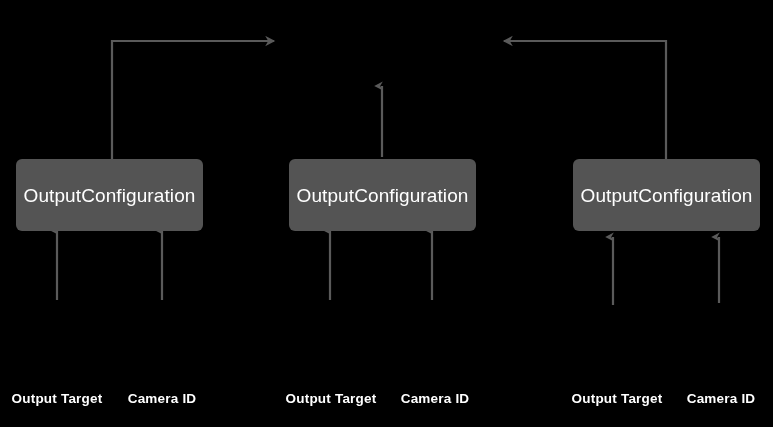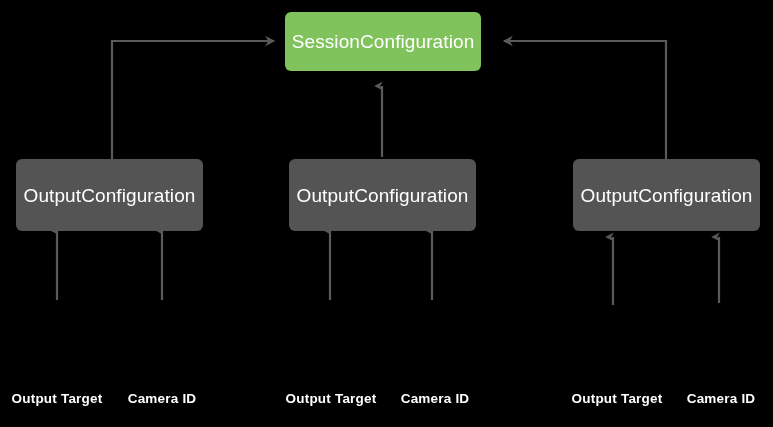--- a/index.html
+++ b/index.html
@@ -98,23 +98,20 @@
     <path d="M57,300 L57,230" fill="none" stroke="#5a5a5a" stroke-width="2.2" marker-end="url(#arrowhead-up)"></path>
     <path d="M162,300 L162,230" fill="none" stroke="#5a5a5a" stroke-width="2.2" marker-end="url(#arrowhead-up)"></path>
 
     <path d="M330,300 L330,230" fill="none" stroke="#5a5a5a" stroke-width="2.2" marker-end="url(#arrowhead-up)"></path>
     <path d="M432,300 L432,230" fill="none" stroke="#5a5a5a" stroke-width="2.2" marker-end="url(#arrowhead-up)"></path>
 
     <path d="M613,305 L613,237" fill="none" stroke="#5a5a5a" stroke-width="2.2" marker-end="url(#arrowhead-up)"></path>
     <path d="M719,303 L719,237" fill="none" stroke="#5a5a5a" stroke-width="2.2" marker-end="url(#arrowhead-up)"></path>
   </svg>
 
-  <div class="node node-session">
-    <span class="node-label">SessionConfiguration</span>
-  </div>
 
   <div class="node node-output node-output-0">
     <span class="node-label">OutputConfiguration</span>
   </div>
   <div class="node node-output node-output-1">
     <span class="node-label">OutputConfiguration</span>
   </div>
   <div class="node node-output node-output-2">
     <span class="node-label">OutputConfiguration</span>
   </div>

